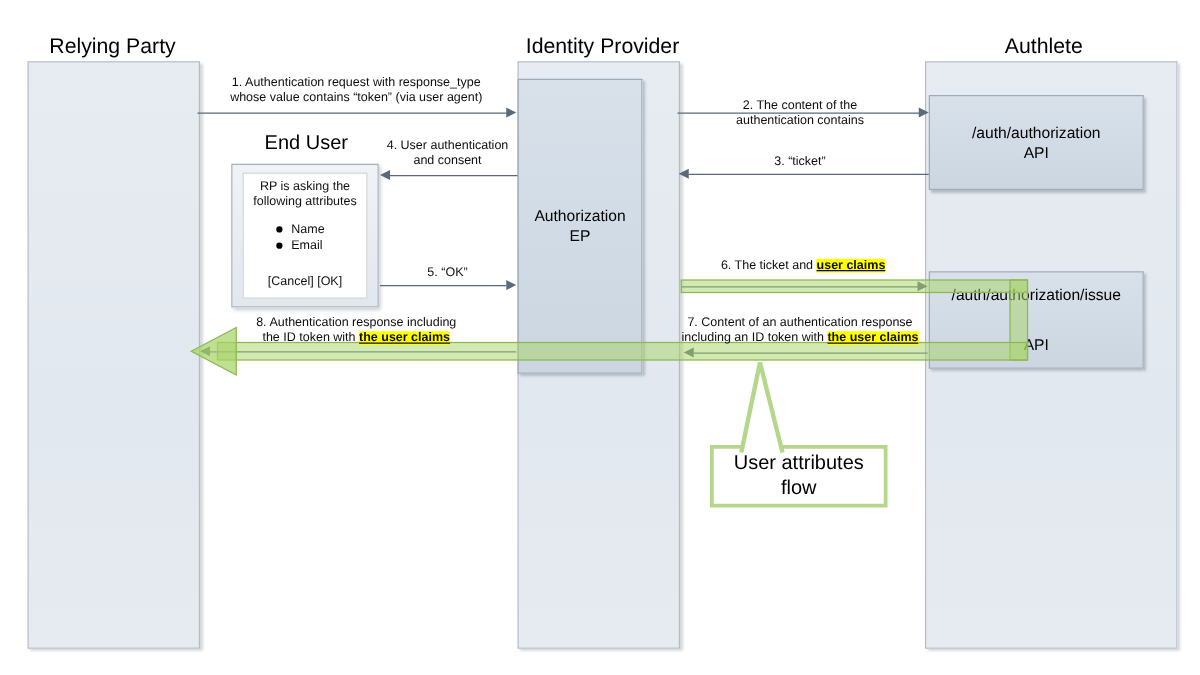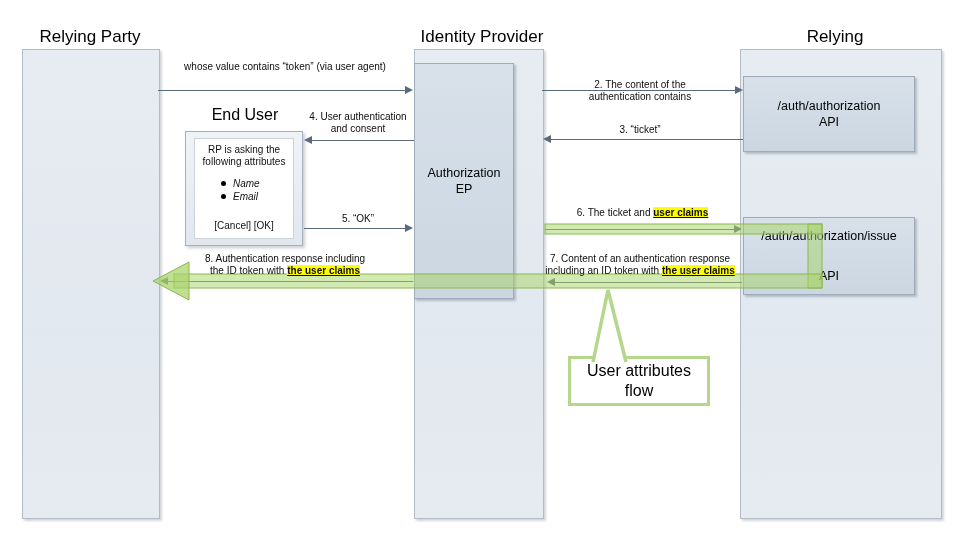--- a/index.html
+++ b/index.html
@@ -29,21 +29,21 @@
     background:linear-gradient(180deg,#f0f3f6 0%,#e2e7ee 100%);
     border:1px solid #a5b1be;box-shadow:2px 2px 3px rgba(120,130,145,0.4);
     box-sizing:border-box;
   }
   .dialog-inner{
     position:absolute;left:8px;top:6px;right:8px;bottom:6px;
     background:#ffffff;border:1px solid #ccd3da;
     font-size:10px;line-height:12px;text-align:center;
   }
   .dialog-msg{margin-top:5px;}
-  .dialog-list{margin-top:9px;text-align:left;padding-left:26px;font-style:italic;}
+  .dialog-list{margin-top:9px;text-align:left;padding-left:26px;}
   .dialog-li{display:flex;align-items:center;gap:7px;line-height:13px;}
   .bullet{width:5px;height:5px;border-radius:50%;background:#000;flex:0 0 auto;}
   .dialog-buttons{position:absolute;left:0;right:0;bottom:6px;text-align:center;}
   .mline{position:absolute;height:1px;background:#5a6a7c;z-index:3;}
   .ah{position:absolute;width:0;height:0;z-index:3;}
   .ah-r{border-top:4px solid transparent;border-bottom:4px solid transparent;border-left:8px solid #5a6a7c;}
   .ah-l{border-top:4px solid transparent;border-bottom:4px solid transparent;border-right:8px solid #5a6a7c;}
   .mlabel{
     position:absolute;font-size:10px;line-height:11.5px;text-align:center;color:#0d0d0d;z-index:5;
   }
@@ -56,21 +56,21 @@
   }
   .callout-text{font-size:16px;line-height:20px;text-align:center;color:#000;width:124px;}
 </style>
 </head>
 <body>
 
 <div id="stage">
 
   <div class="actor-title" style="left:402px;top:27px;width:160px;">Identity Provider</div>
   <div class="actor-title" style="left:22px;top:27px;width:136px;">Relying Party</div>
-  <div class="actor-title" style="left:755px;top:27px;width:160px;">Relying</div>
+  <div class="actor-title" style="left:755px;top:27px;width:160px;">Authlete</div>
 
   <div class="lifeline" style="left:22px;top:49px;width:136px;height:468px;"></div>
   <div class="lifeline" style="left:414px;top:49px;width:128px;height:468px;"></div>
   <div class="lifeline" style="left:740px;top:49px;width:200px;height:468px;"></div>
 
   <div class="node" style="left:414px;top:63px;width:98px;height:234px;">
     <span>Authorization</span>
     <span>EP</span>
   </div>
   <div class="node" style="left:743px;top:76px;width:170px;height:74px;">
@@ -130,20 +130,21 @@
   <svg id="flow-overlay">
     <rect x="545" y="224" width="277" height="10" fill="rgba(168,211,102,0.5)" stroke="#8ab851" stroke-width="1"></rect>
     <rect x="808" y="224" width="14" height="64" fill="rgba(168,211,102,0.5)" stroke="#8ab851" stroke-width="1"></rect>
     <rect x="174" y="274" width="648" height="14" fill="rgba(168,211,102,0.5)" stroke="#8ab851" stroke-width="1"></rect>
     <polygon points="153,281 189,262 189,300" fill="rgba(168,211,102,0.72)" stroke="#8ab851" stroke-width="1"></polygon>
     <polygon points="608,290 593,362 626,362" fill="#ffffff" stroke="none"></polygon>
     <path d="M593,362 L608,290 L626,362" fill="none" stroke="#b5d78c" stroke-width="3.5"></path>
   </svg>
 
   <div class="mlabel" style="left:160px;top:61px;width:250px;">
+    <div>1. Authentication request with response_type</div>
     <div>whose value contains “token” (via user agent)</div>
   </div>
   <div class="mlabel" style="left:540px;top:61px;width:200px;margin-top:18px;">
     <div>2. The content of the</div>
     <div>authentication contains</div>
   </div>
   <div class="mlabel" style="left:540px;top:124px;width:200px;">
     <div>3. “ticket”</div>
   </div>
   <div class="mlabel" style="left:300px;top:111px;width:116px;">

